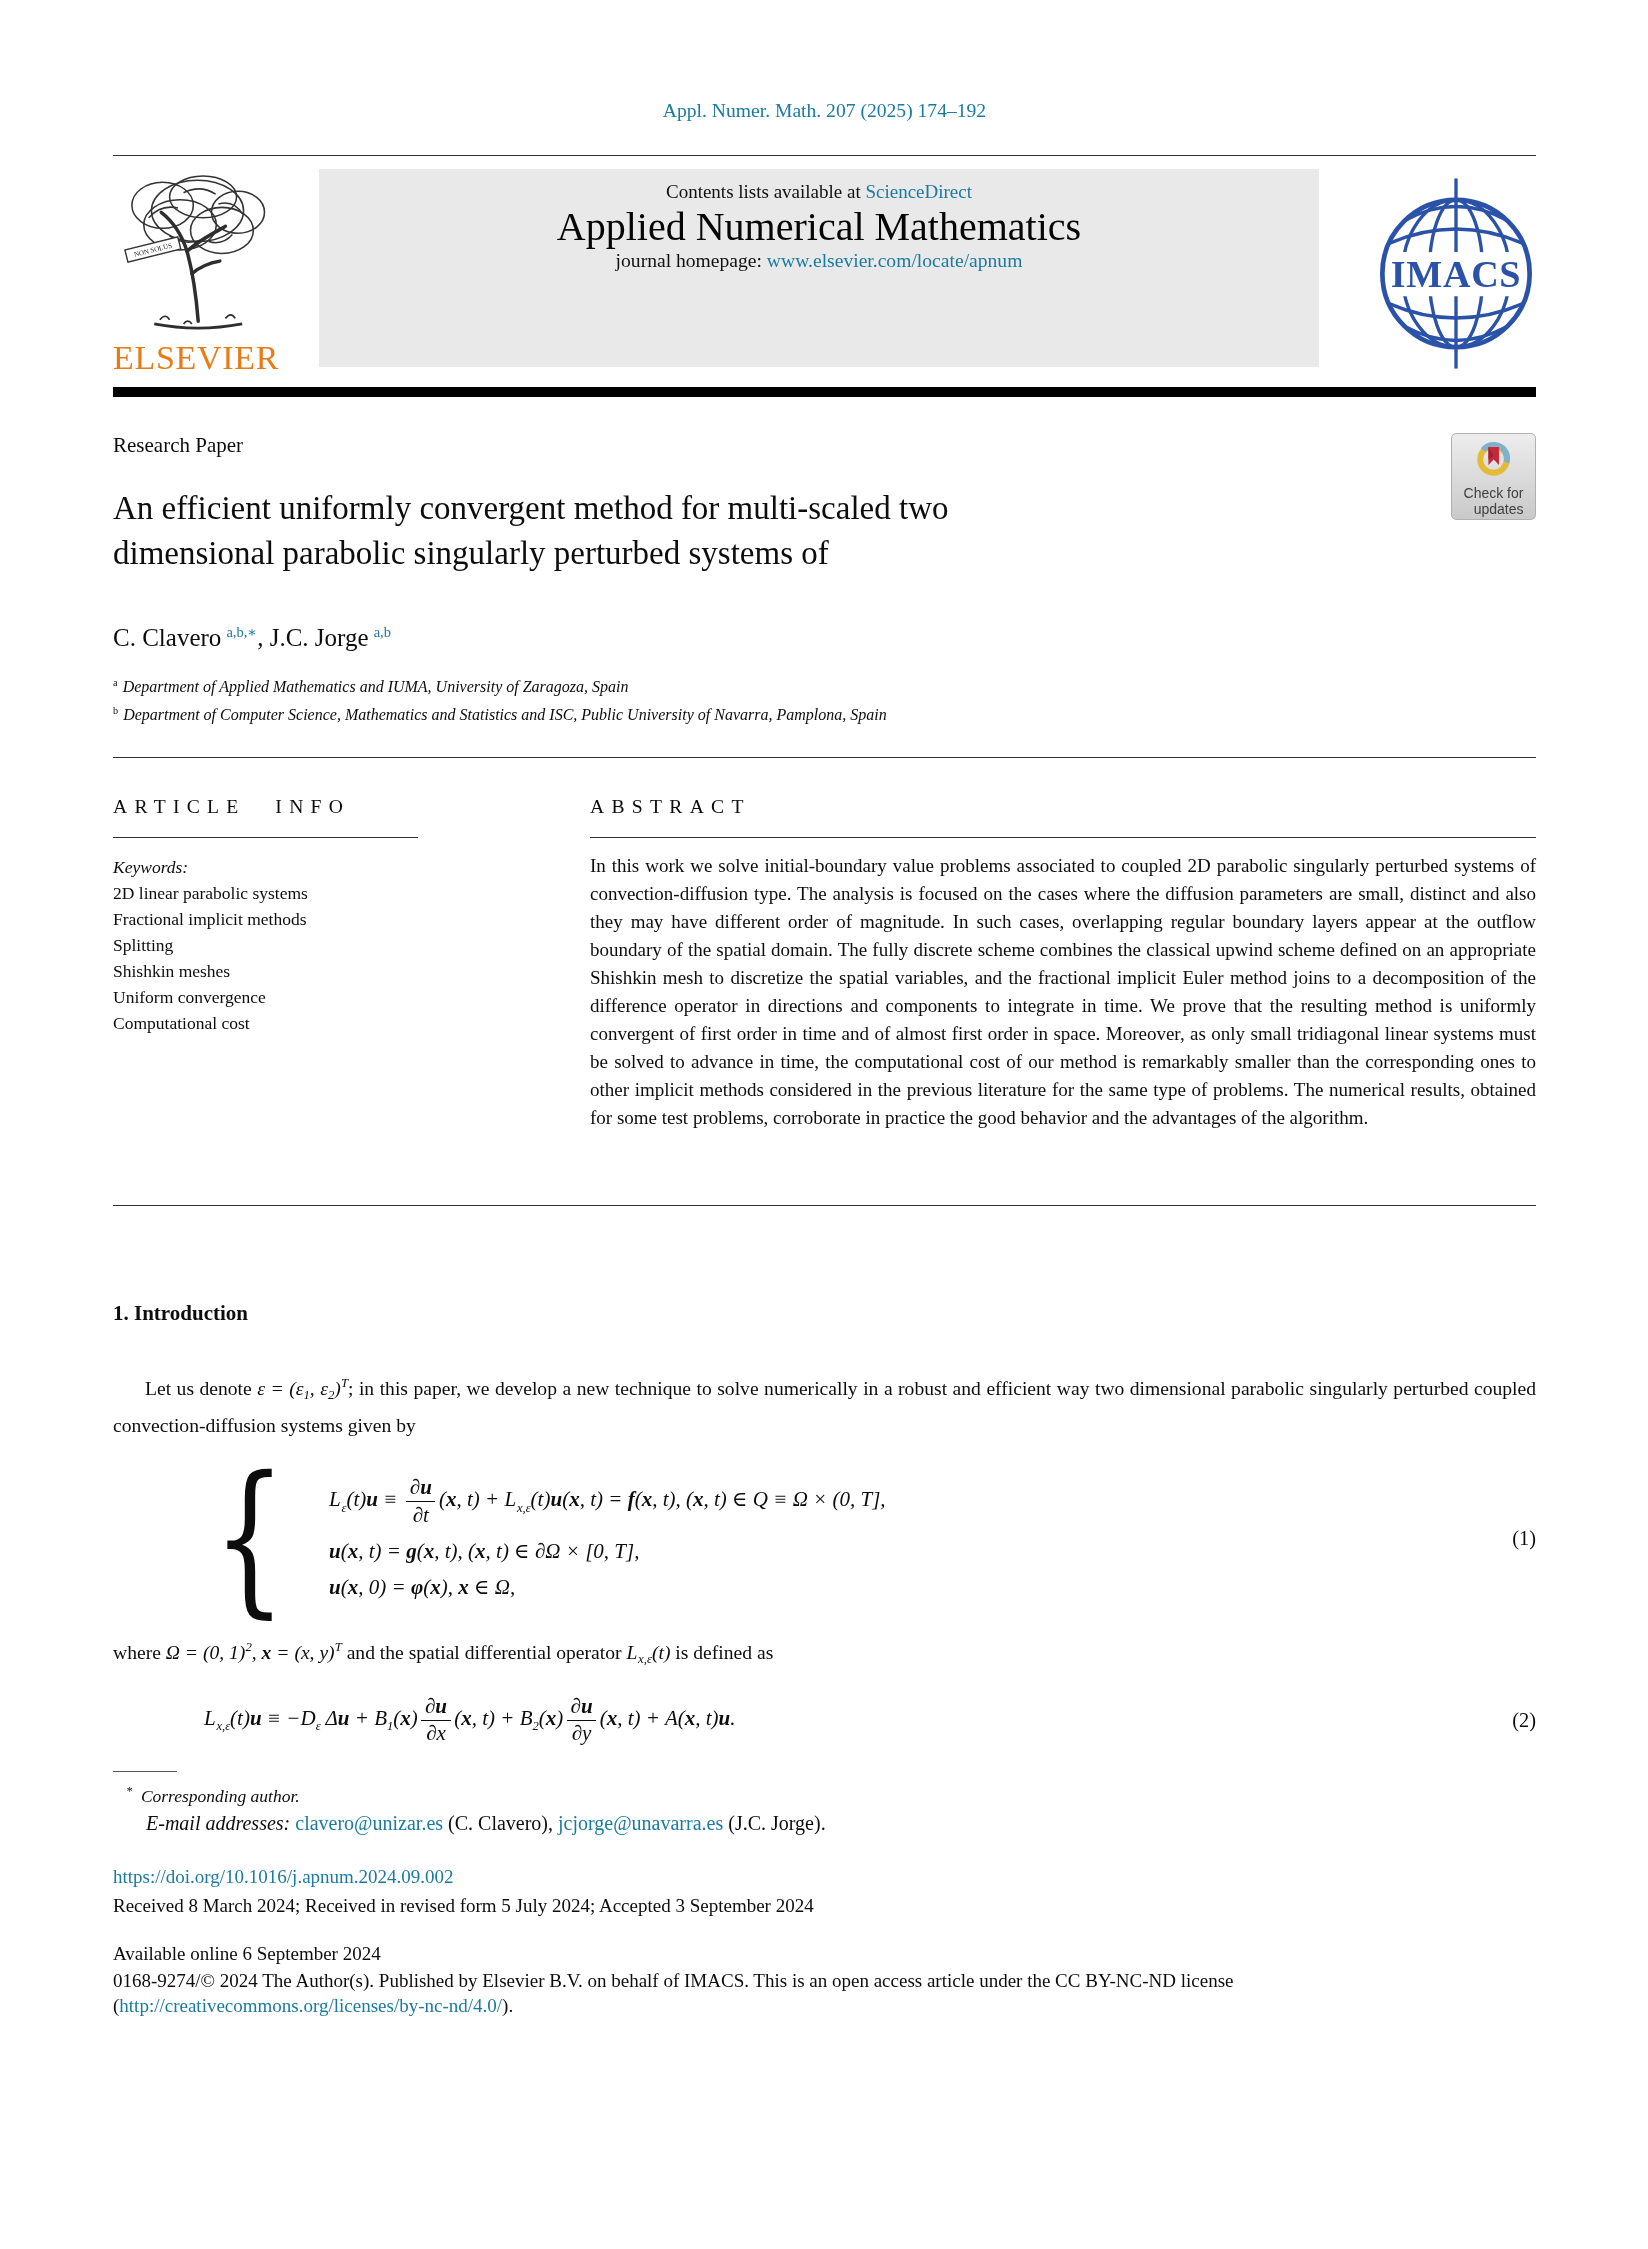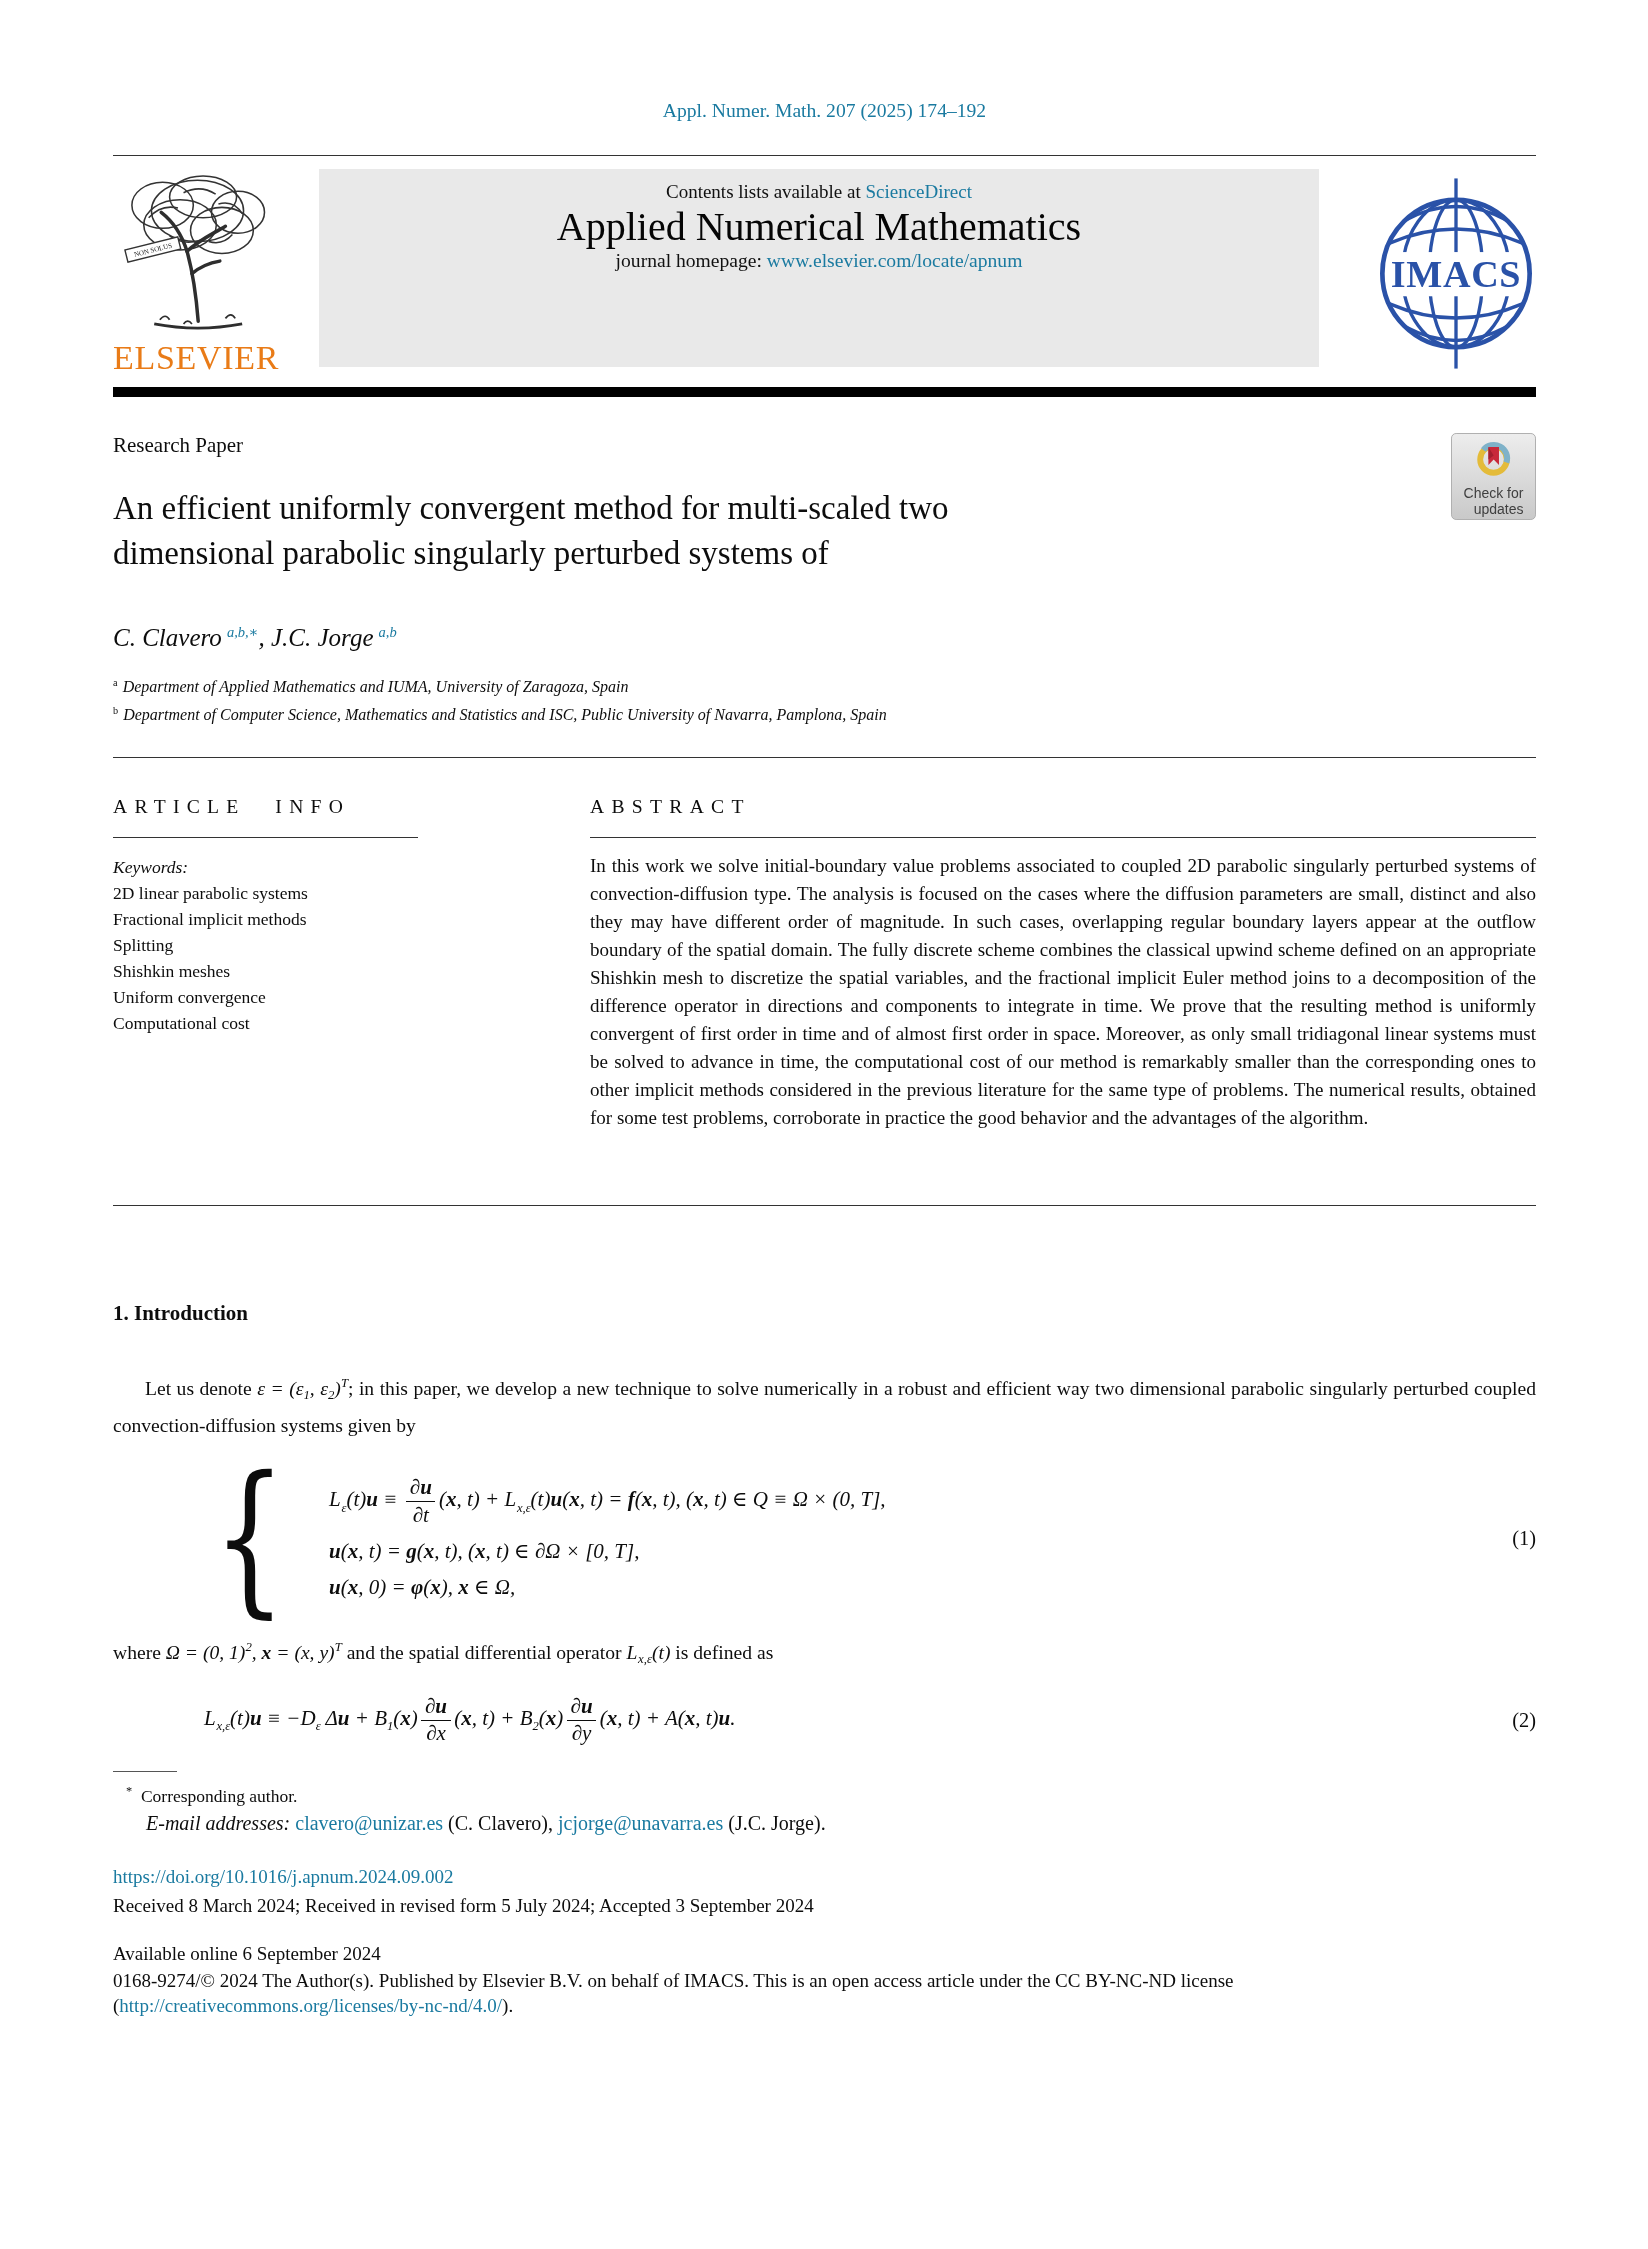--- a/index.html
+++ b/index.html
@@ -42,21 +42,21 @@
 
   
   .row-research{display:flex;justify-content:space-between;align-items:flex-start;margin-top:36px;}
   .research-paper{font-size:21px;}
   .paper-title{margin-top:28px;font-size:33px;line-height:45px;font-weight:normal;}
   .badge{width:85px;height:87px;box-sizing:border-box;border:0.7px solid #b0b0b0;border-radius:5.1px;
     background:linear-gradient(#ededed,#c9c9c9);display:flex;flex-direction:column;align-items:center;
     padding-top:5.8px;cursor:pointer;}
   .badge-text{font-family:var(--sans);font-size:14px;line-height:16px;color:#3f3f3f;text-align:right;margin-top:1.5px;}
 
-  .authors{margin-top:26px;font-size:25px;font-style:italic;}
+  .authors{margin-top:26px;font-size:25px;}
   .authors sup{font-size:14.5px;margin-left:5.1px;color:var(--link);}
   .affiliations{margin-top:19px;font-size:16px;line-height:24px;}
   .affil sup{font-size:10.2px;margin-right:5.1px;font-style:normal;}
   .affil .affil-text{font-style:italic;}
 
   .rule-full{border-top:1.5px solid #333;}
   .rule-1{margin-top:29px;}
 
   
   .two-col{display:flex;margin-top:38px;}
@@ -86,21 +86,21 @@
   .eq2{margin-top:20.4px;margin-left:91px;}
   .eq-num{position:absolute;right:0;top:50%;transform:translateY(-50%);font-style:normal;font-size:20.4px;}
   .equation sub,.equation sup{font-size:0.6em;}
   .para sub,.para sup{font-size:0.65em;}
   .frac{display:inline-flex;flex-direction:column;align-items:center;vertical-align:middle;margin:0 3.6px;line-height:1.12;}
   .frac .fn{border-bottom:1.5px solid #0d0d0d;padding:0 3.6px 1.5px;font-weight:bold;}
   .frac .fd{padding-top:1.5px;}
 
   
   .fn-rule{margin-top:25px;width:64px;border-top:1.5px solid #555;}
-  .fn-corr{margin-top:11.6px;font-size:17.5px;padding-left:13px;}
+  .fn-corr{margin-top:11.6px;font-size:17.5px;padding-left:13px;font-style:italic;}
   .fn-corr .star{font-size:12.4px;vertical-align:super;margin-right:8.7px;}
   .fn-emails{margin-top:5.8px;padding-left:33px;font-size:20px;}
   .doi{margin-top:31px;font-size:19px;color:var(--link);}
   .received{margin-top:7.3px;font-size:19px;}
   .available{margin-top:26px;font-size:19px;}
   .copyright{margin-top:4.4px;font-size:19px;}
   .license{margin-top:3.6px;font-size:19px;}
   a,.linklike{cursor:pointer;}
 </style>
 </head>

